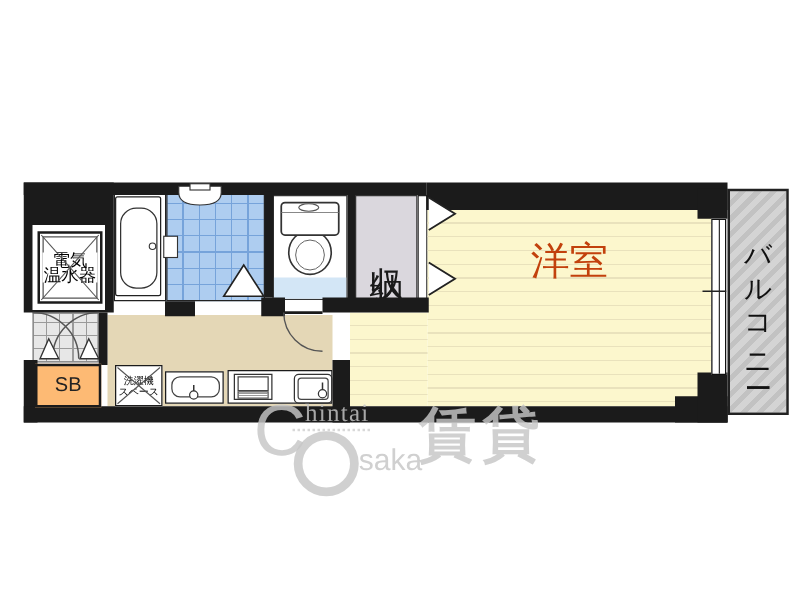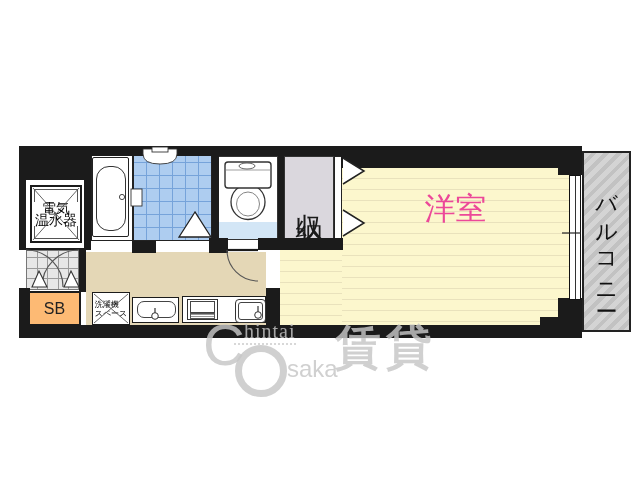--- a/index.html
+++ b/index.html
@@ -3,21 +3,21 @@
 <meta charset="utf-8">
 <style>
   html,body{margin:0;padding:0;background:#fff;}
   #canvas{position:relative;width:640px;height:480px;background:#fff;overflow:hidden;
           font-family:"Liberation Sans","DejaVu Sans",sans-serif;}
   .abs{position:absolute;}
   .wall{position:absolute;background:var(--wall,#1b1b1b);z-index:2;}
   .floor{position:absolute;z-index:1;}
   .box{position:absolute;z-index:3;box-sizing:border-box;}
   .svgly{position:absolute;left:0;top:0;z-index:4;pointer-events:none;}
-  .lbl{position:absolute;z-index:5;color:#ec4899;}
+  .lbl{position:absolute;z-index:5;color:#c2410c;}
   
   .tub-room{background:#fff;border:1px solid #222;box-sizing:border-box;}
   .bath-blue{box-sizing:border-box;border:1px solid #222;
      background-color:var(--bath-tile,#aecdf0);
      background-image:
        repeating-linear-gradient(90deg,transparent 0 12px,var(--bath-tile-line,#76a3da) 12px 13px),
        repeating-linear-gradient(0deg,transparent 0 12px,var(--bath-tile-line,#76a3da) 12px 13px);}
   .toilet-room{background:#fff;border:1px solid #333;box-sizing:border-box;}
   .toilet-floor{background:var(--toilet-floor,#d3e6f6);}
   .closet{background:var(--closet-floor,#dad7dd);border:1px solid #333;box-sizing:border-box;
@@ -38,21 +38,21 @@
   .balcony-label{writing-mode:vertical-rl;font-size:22px;letter-spacing:5px;color:#111;}
   .platform{background:#fff;}
   
   .heater-box{background:#fff;border:2px solid #1b1b1b;
      box-shadow:inset 0 0 0 2px #fff,inset 0 0 0 3px #555;
      display:flex;align-items:center;justify-content:center;text-align:center;}
   .heater-text{font-size:14px;line-height:12px;background:#fff;padding:0 1px;}
   .sb-box{background:#fdba74;border:2px solid #1b1b1b;display:flex;align-items:center;justify-content:center;
      font-size:16px;color:#222;}
   .washer-box{background:#fff;border:1.5px solid #1b1b1b;display:flex;align-items:center;justify-content:center;}
-  .washer-text{font-size:8px;line-height:9px;background:#fff;position:relative;z-index:2;}
+  .washer-text{font-size:8px;line-height:9px;text-align:center;background:#fff;position:relative;z-index:2;}
   .basin-box{background:#fff;border:1.5px solid #1b1b1b;}
   .basin-inner{position:absolute;left:4px;top:3px;width:37px;height:15px;border:1px solid #444;border-radius:7px;}
   .counter-box{background:#fff;border:1.5px solid #1b1b1b;}
   .stove-outer{position:absolute;left:4px;top:2px;width:29px;height:19px;border:1px solid #333;}
   .stove-inner{position:absolute;left:2px;top:1px;width:23px;height:10px;border:1px solid #444;}
   .stove-tray{position:absolute;left:2px;top:13px;width:23px;height:4px;border:1px solid #555;
      background:repeating-linear-gradient(0deg,#fff 0 1px,#999 1px 2px);}
   .ksink-outer{position:absolute;left:52px;top:2px;width:29px;height:22px;border:1px solid #333;border-radius:4px;}
   .ksink-inner{position:absolute;left:2px;top:2px;width:23px;height:16px;border:1px solid #444;border-radius:3px;}
   .tub-outer{background:#fff;border:1.5px solid #222;border-radius:2px;}

